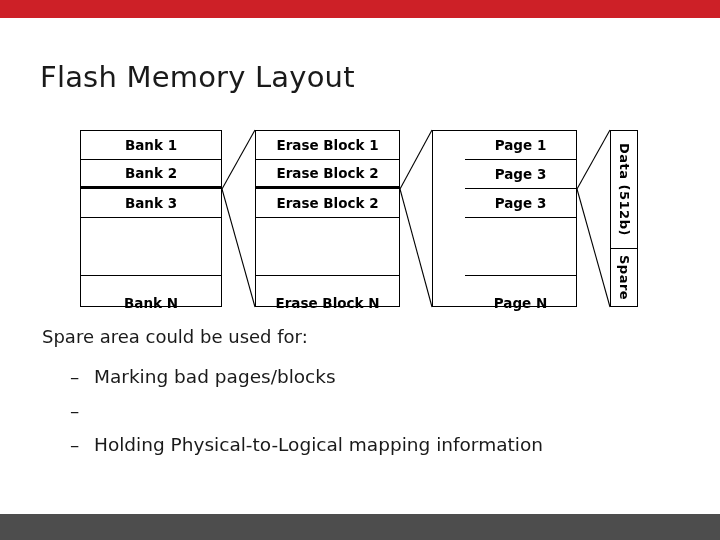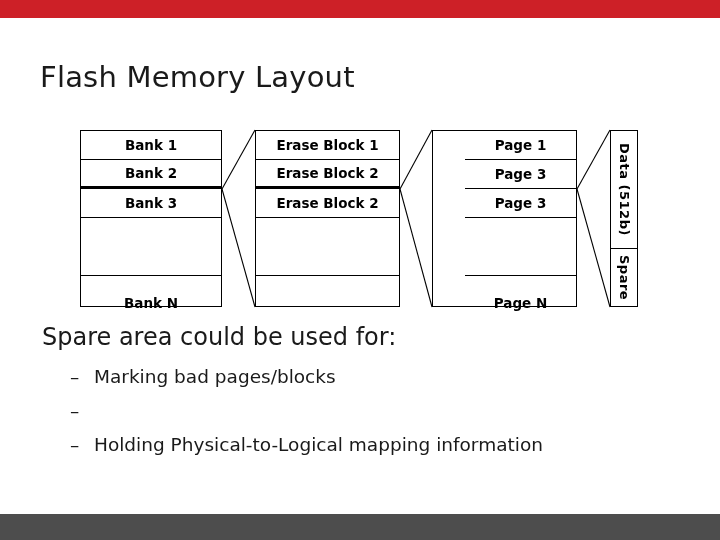--- a/index.html
+++ b/index.html
@@ -92,21 +92,21 @@
   #connectors {
     position: absolute;
     left: 0; top: 0;
     width: 720px; height: 540px;
   }
 
   
   #lead-text {
     position: absolute;
     left: 42px; top: 322px;
-    font-size: 24px;
+    font-size: 18px;
     line-height: 30px;
     color: #1a1a1a;
     white-space: nowrap;
     text-align: center;
   }
   #bullets {
     position: absolute;
     left: 70px; top: 360px;
     width: 600px;
   }
@@ -159,20 +159,21 @@
     <div class="cell" style="height:29px">Bank 3</div>
     <div class="cell blank" style="height:58px"></div>
     <div class="cell last" style="height:29px">Bank N</div>
   </div>
 
   <div class="col" id="col-eraseblock">
     <div class="cell" style="height:29px">Erase Block 1</div>
     <div class="cell thick" style="height:29px">Erase Block 2</div>
     <div class="cell" style="height:29px">Erase Block 2</div>
     <div class="cell blank" style="height:58px"></div>
+    <div class="cell last" style="height:29px">Erase Block N</div>
   </div>
 
   <div class="col" id="col-page">
     <div class="cell" style="height:29px">Page 1</div>
     <div class="cell" style="height:29px">Page 3</div>
     <div class="cell" style="height:29px">Page 3</div>
     <div class="cell blank" style="height:58px"></div>
     <div class="cell last" style="height:29px">Page N</div>
   </div>
 

